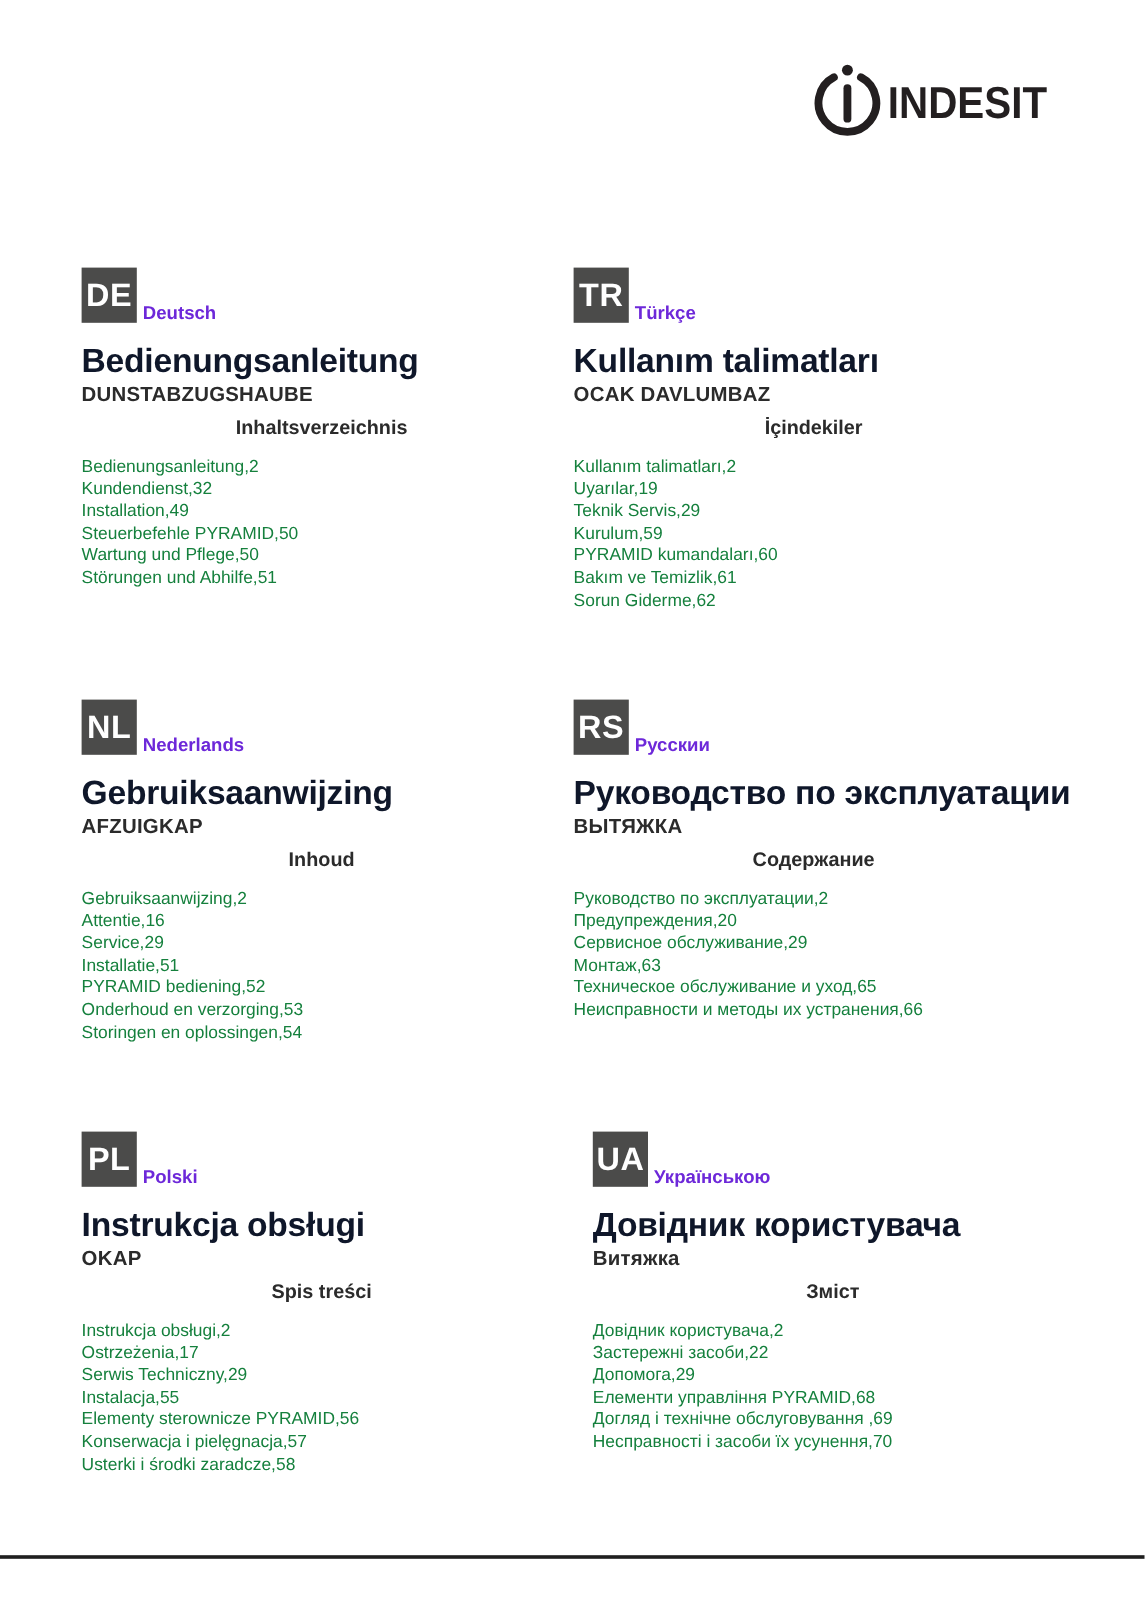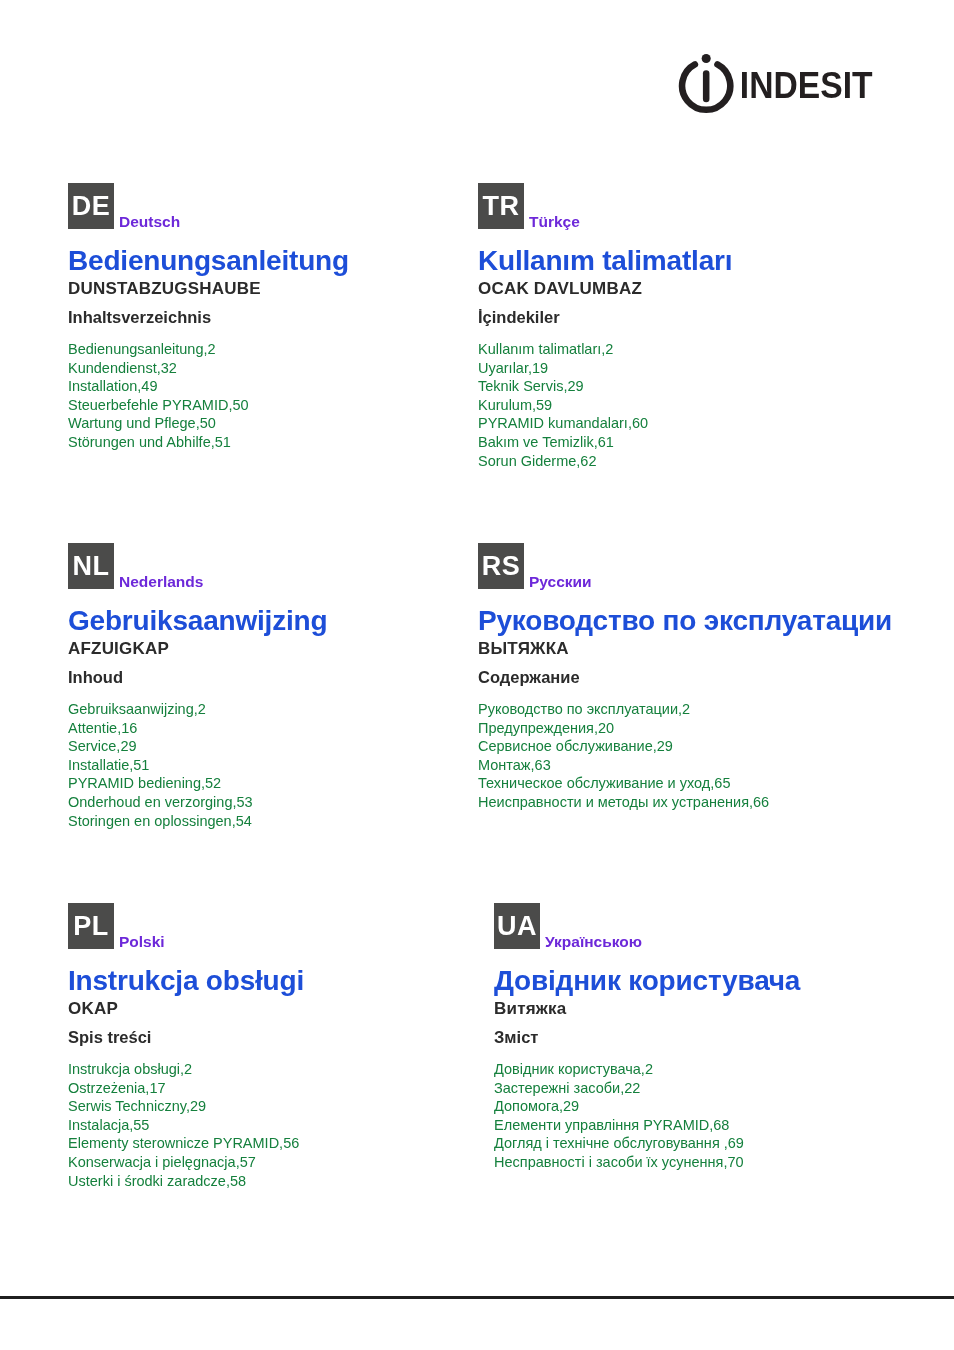--- a/index.html
+++ b/index.html
@@ -19,21 +19,21 @@
   
   .logo {
     position: absolute;
     top: 52px;
     left: 678px;
     width: 200px;
     height: 62px;
   }
 
   
-  .section { position: absolute; width: 410px; }
+  .section { position: absolute; width: 410px; margin-top: 40px; }
   .sec-de { left: 68px;  top: 183px; }
   .sec-tr { left: 478px; top: 183px; }
   .sec-nl { left: 68px;  top: 543px; }
   .sec-rs { left: 478px; top: 543px; }
   .sec-pl { left: 68px;  top: 903px; }
   .sec-ua { left: 494px; top: 903px; }
 
   .badge-row { display: flex; align-items: flex-end; height: 46px; }
   .badge {
     width: 46px; height: 46px;
@@ -46,33 +46,34 @@
   .lang {
     font-size: 15.5px; font-weight: bold; color: #6d28d9;
     margin-left: 5px; transform: translateY(2px);
     white-space: nowrap;
   }
 
   .title {
     margin-top: 16px;
     font-size: 28px; font-weight: bold;
     letter-spacing: -0.2px;
-    color: #1d4ed8;
+    color: #0f172a;
     white-space: nowrap;
   }
   .product {
     margin-top: 2px;
     font-size: 17px; font-weight: bold;
     letter-spacing: 0.2px;
     color: #2b2b2b;
     white-space: nowrap;
   }
   .contents {
     width: 400px;
     margin-top: 9px;
+    text-align: center;
     font-size: 16.5px; font-weight: bold;
     color: #2b2b2b;
   }
   .toc {
     margin-top: 13px;
     font-size: 14.5px;
     line-height: 18.6px;
     color: #15803d;
   }
   .toc-item { white-space: nowrap; }

